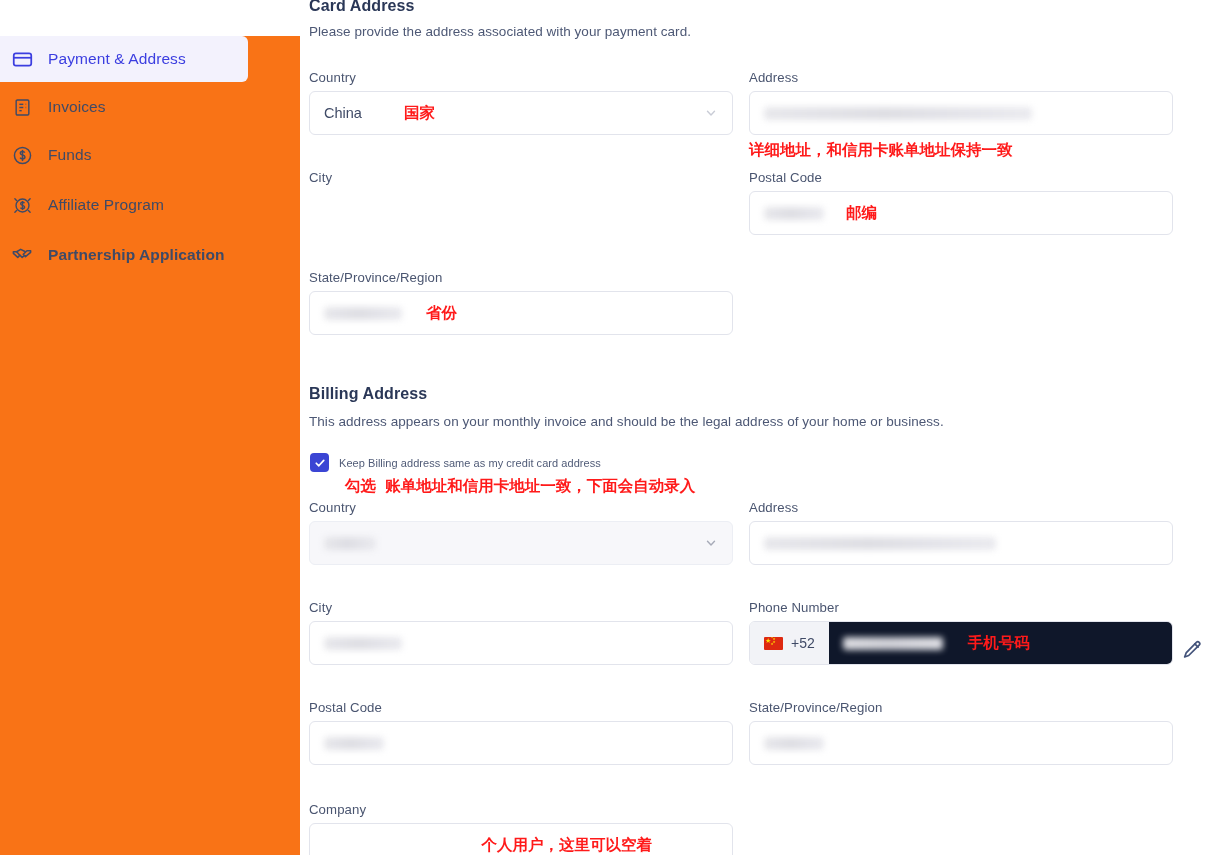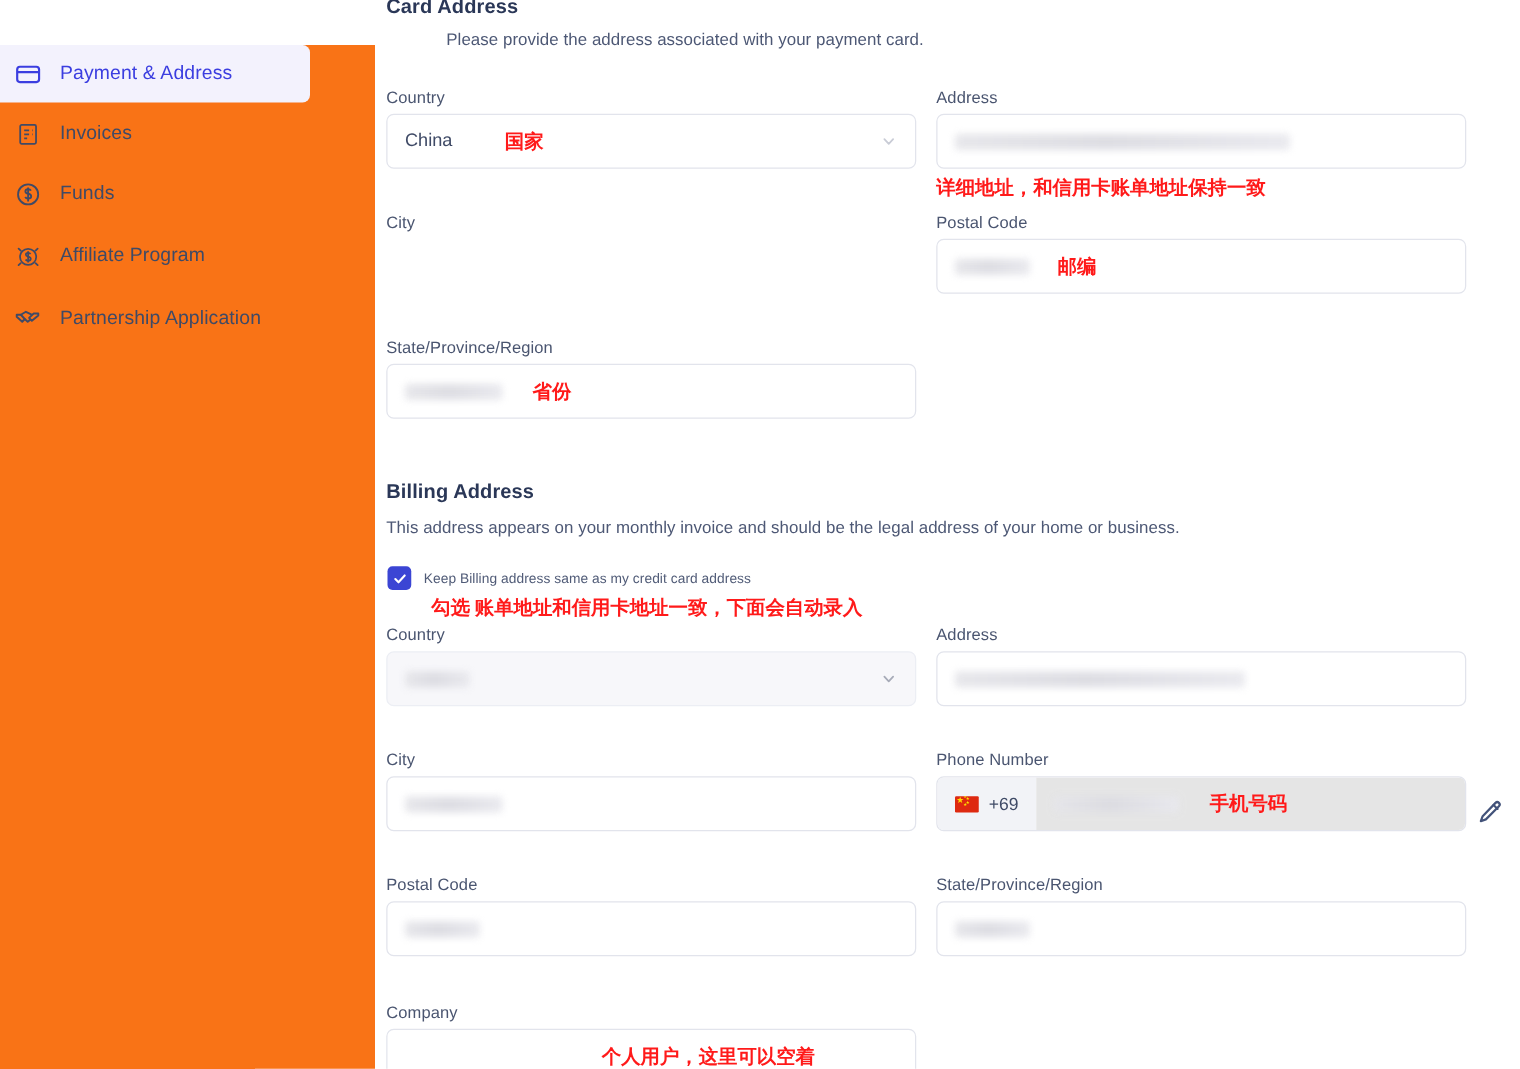--- a/index.html
+++ b/index.html
@@ -112,21 +112,21 @@
     background: linear-gradient(90deg, #e6e6ea 0%, #dcdce2 45%, #e9e9ee 100%);
     filter: blur(3px);
     opacity: .95;
   }
 
   .ann {
     color: #ff1a1a;
     font-size: 15.5px;
     font-weight: 600;
     white-space: nowrap;
-    font-family: Liberation Serif, serif;
+    font-family: Liberation Mono, monospace;
   }
 
   .caret {
     position: absolute;
     right: 14px;
     top: 50%;
     transform: translateY(-50%);
     width: 14px; height: 14px;
   }
 
@@ -211,37 +211,37 @@
         <svg width="21" height="21" viewBox="0 0 24 24" fill="none" stroke="#3f4a66" stroke-width="1.6">
           <circle cx="12" cy="12" r="7.4"></circle>
           <path d="M14.2 9.4c-.4-.8-1.3-1.1-2.2-1.1-1.2 0-2.1.7-2.1 1.7s.9 1.4 2.1 1.8c1.4.4 2.4.8 2.4 2 0 1.1-1 1.8-2.4 1.8-1 0-1.9-.4-2.3-1.2"></path>
           <line x1="12" y1="6.8" x2="12" y2="17.2"></line>
           <path d="M5.2 6.3 L3.3 4.4 M18.8 6.3 L20.7 4.4 M5.2 17.7 L3.3 19.6 M18.8 17.7 L20.7 19.6" stroke-linecap="round"></path>
         </svg>
       </span>
       <span class="nav-label">Affiliate Program</span>
     </div>
 
-    <div class="nav-item" style="top:196px;">
+    <div class="nav-item" style="top:196px;font-weight:bold;">
       <span class="nav-ico">
         <svg width="22" height="22" viewBox="0 0 24 24" fill="none" stroke="#3f4a66" stroke-width="1.7" stroke-linejoin="round" stroke-linecap="round">
           <path d="M2.6 8.5 L6.2 8.5 L9.6 12.2 L7.4 14.6 L2.6 10.2 Z"></path>
           <path d="M21.4 7.4 L17.4 7.4 L13.4 11.2 L15.8 13.8 L21.4 9.1 Z"></path>
           <path d="M6.2 8.5 L10.6 5.9 L15.2 8.2"></path>
           <path d="M9.6 12.2 L12.2 14.6 L14.4 12.8"></path>
         </svg>
       </span>
       <span class="nav-label">Partnership Application</span>
     </div>
   </nav>
 
   <main id="content">
 
     <div style="position:absolute; left:0; top:-3px;" class="sec-title">Card Address</div>
-    <div style="position:absolute; left:0; top:24px;margin-left:48px;" class="sec-sub">Please provide the address associated with your payment card.</div>
+    <div style="position:absolute; left:0; top:24px;" class="sec-sub">Please provide the address associated with your payment card.</div>
 
     <div style="position:absolute; left:0; top:70px; width:424px;">
       <div class="fld-label">Country</div>
       <div class="input">
         <span>China</span>
         <span class="ann" style="margin-left:42px;">国家</span>
         <span class="caret">
           <svg width="14" height="14" viewBox="0 0 24 24" fill="none" stroke="#c9ccd6" stroke-width="2.4" stroke-linecap="round" stroke-linejoin="round">
             <polyline points="6 9 12 15.5 18 9"></polyline>
           </svg>
@@ -320,23 +320,23 @@
       <div class="fld-label">Phone Number</div>
       <div class="input" style="padding:0; overflow:hidden;">
         <span style="display:flex; align-items:center; gap:8px; height:100%; padding:0 14px; background:#f2f3f7;">
           <span class="flag">
             <span class="st big">★</span>
             <span class="st s1">★</span>
             <span class="st s2">★</span>
             <span class="st s3">★</span>
             <span class="st s4">★</span>
           </span>
-          <span style="font-size:14px;">+69</span>
+          <span style="font-size:14px;">+52</span>
         </span>
-        <span style="display:flex; align-items:center; flex:1; height:100%; padding:0 14px; background:#e5e5e5;">
+        <span style="display:flex; align-items:center; flex:1; height:100%; padding:0 14px; background:#0f172a;">
           <span class="blur" style="width:100px;"></span>
           <span class="ann" style="margin-left:25px;">手机号码</span>
         </span>
       </div>
     </div>
     <span style="position:absolute; left:872px; top:639px;">
       <svg width="22" height="22" viewBox="0 0 24 24" fill="none" stroke="#43537a" stroke-width="1.9" stroke-linecap="round" stroke-linejoin="round">
         <path d="M16.8 3.6a2.1 2.1 0 0 1 3 3L8.4 18 4 19.6 5.6 15.2z"></path>
         <path d="M15.1 5.4l3.5 3.5"></path>
       </svg>

